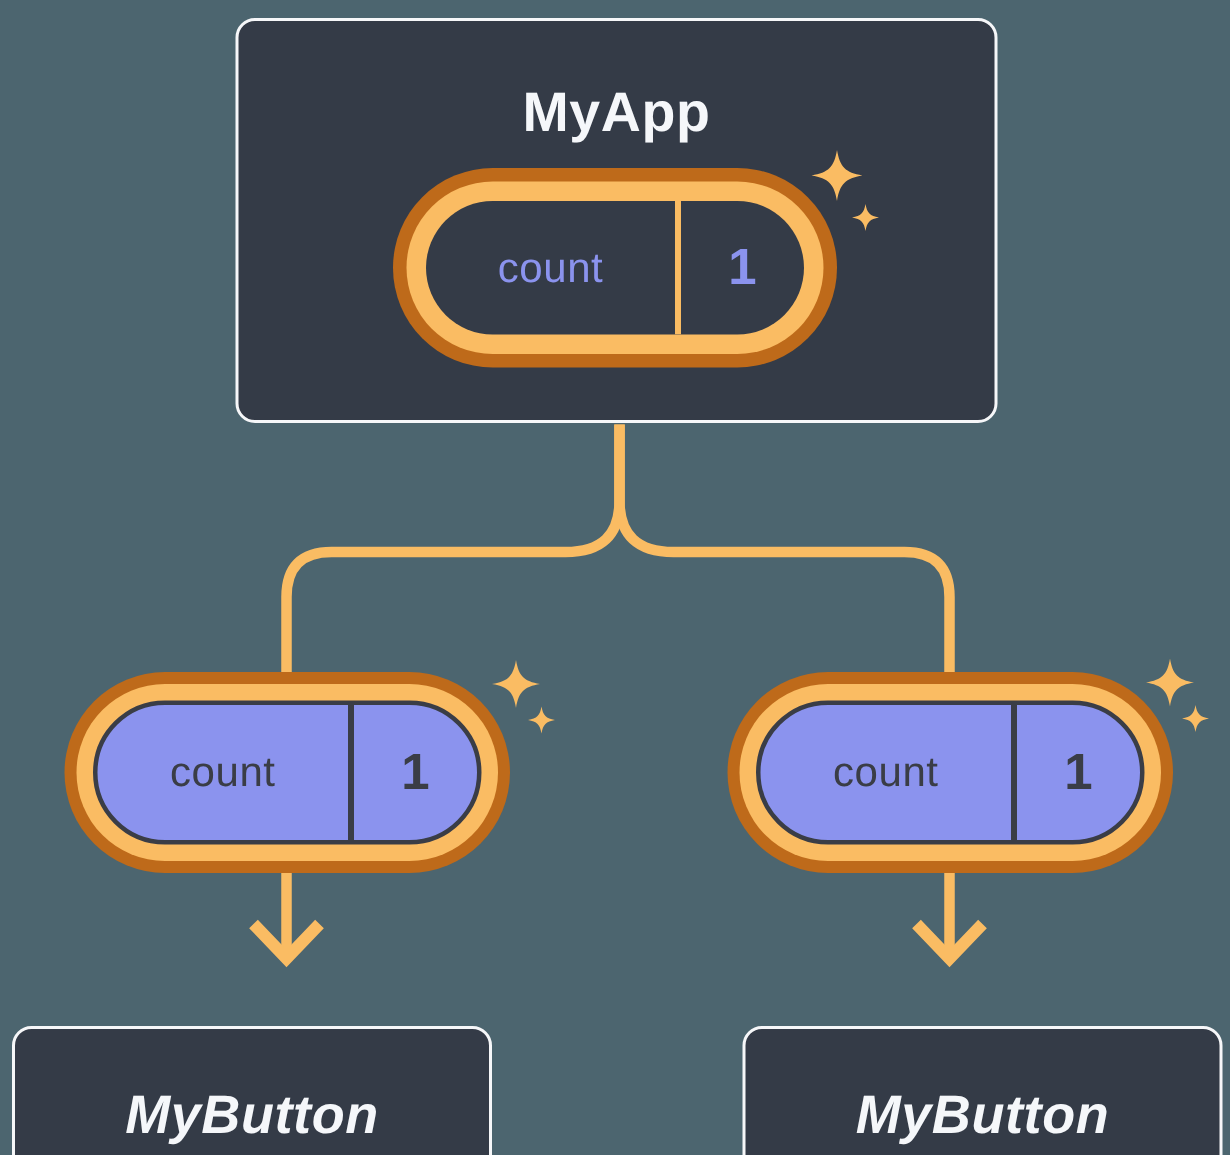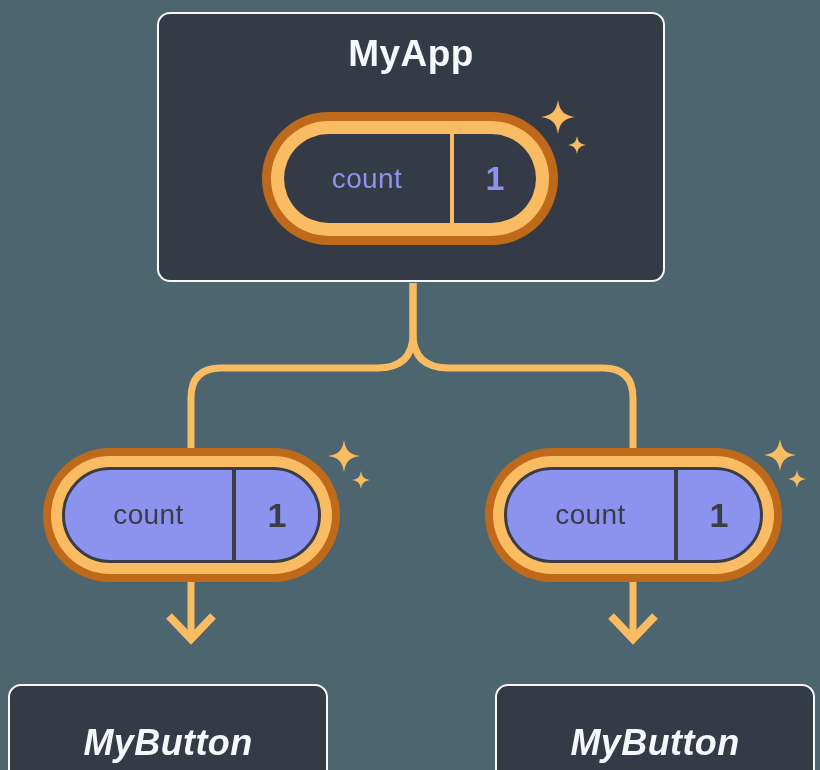--- a/index.html
+++ b/index.html
@@ -32,21 +32,21 @@
 
   .node {
     position: absolute;
     background: var(--node-bg);
     border: 2.5px solid var(--node-border);
     border-radius: 13px;
     z-index: 2;
   }
   .node-root { left: 157px; top: 12px; width: 508px; height: 270px; }
   .node-title {
-    display: block; text-align: center; padding-top: 19px;
+    display: block; text-align: center; padding-top: 40px;
     font-size: 37px; font-weight: 600; letter-spacing: 0.4px;
     color: var(--text-light);
   }
   .node-child {
     width: 320px; height: 117px; top: 684px;
     display: flex; align-items: center; justify-content: center; font-style: italic;
   }
   .node-child-0 { left: 8px; }
   .node-child-1 { left: 495px; }
   .node-child .node-title { padding-top: 0; font-size: 36px; }

